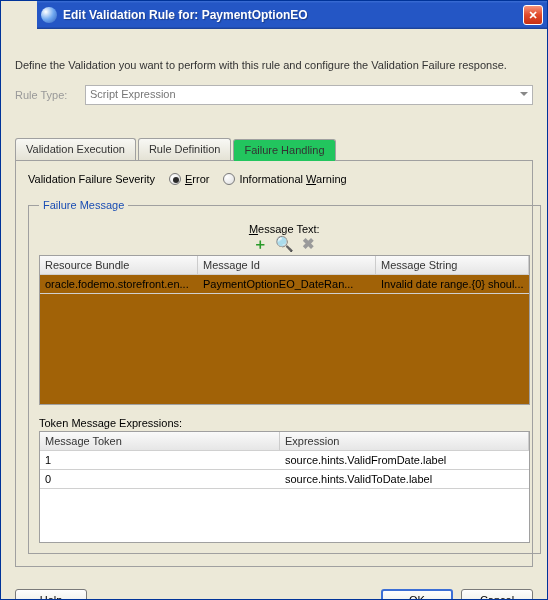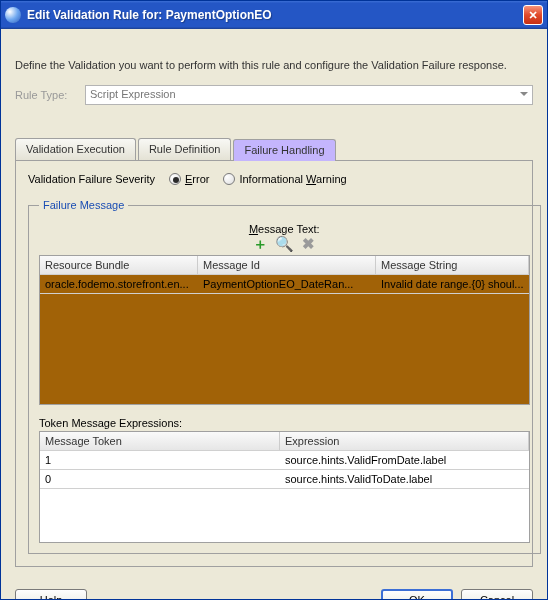--- a/index.html
+++ b/index.html
@@ -15,20 +15,21 @@
   }
   .titlebar {
     background: linear-gradient(to bottom, #3b6ed5 0%, #2456c5 8%, #2456c5 92%, #1a3e8f 100%);
     height: 28px;
     display: flex;
     align-items: center;
     padding: 0 4px;
     color: white;
     font-weight: bold;
     font-size: 12px;
+    margin-left: 36px;
   }
   .app-icon {
     width: 16px; height: 16px;
     background: radial-gradient(circle at 30% 30%, #fff, #6fa8f0 50%, #2e5bb8);
     border-radius: 50%;
     margin-right: 6px;
   }
   .title { flex: 1; text-shadow: 1px 1px 1px rgba(0,0,0,0.3); }
   .close-btn {
     width: 20px; height: 20px;
@@ -77,21 +78,21 @@
     padding: 4px 10px;
     border: 1px solid #a0a0a0;
     border-bottom: none;
     background: linear-gradient(to bottom, #f8f8f4, #e4e2d5);
     margin-right: 2px;
     border-radius: 3px 3px 0 0;
     cursor: pointer;
     color: #333;
   }
   .tab.active {
-    background: #c4b5fd;
+    background: #22c55e;
     position: relative;
     top: 1px;
     padding-bottom: 5px;
   }
   .tabpanel {
     border: 1px solid #a0a0a0;
     border-top: none;
     padding: 12px;
     flex: 1;
     display: flex;

